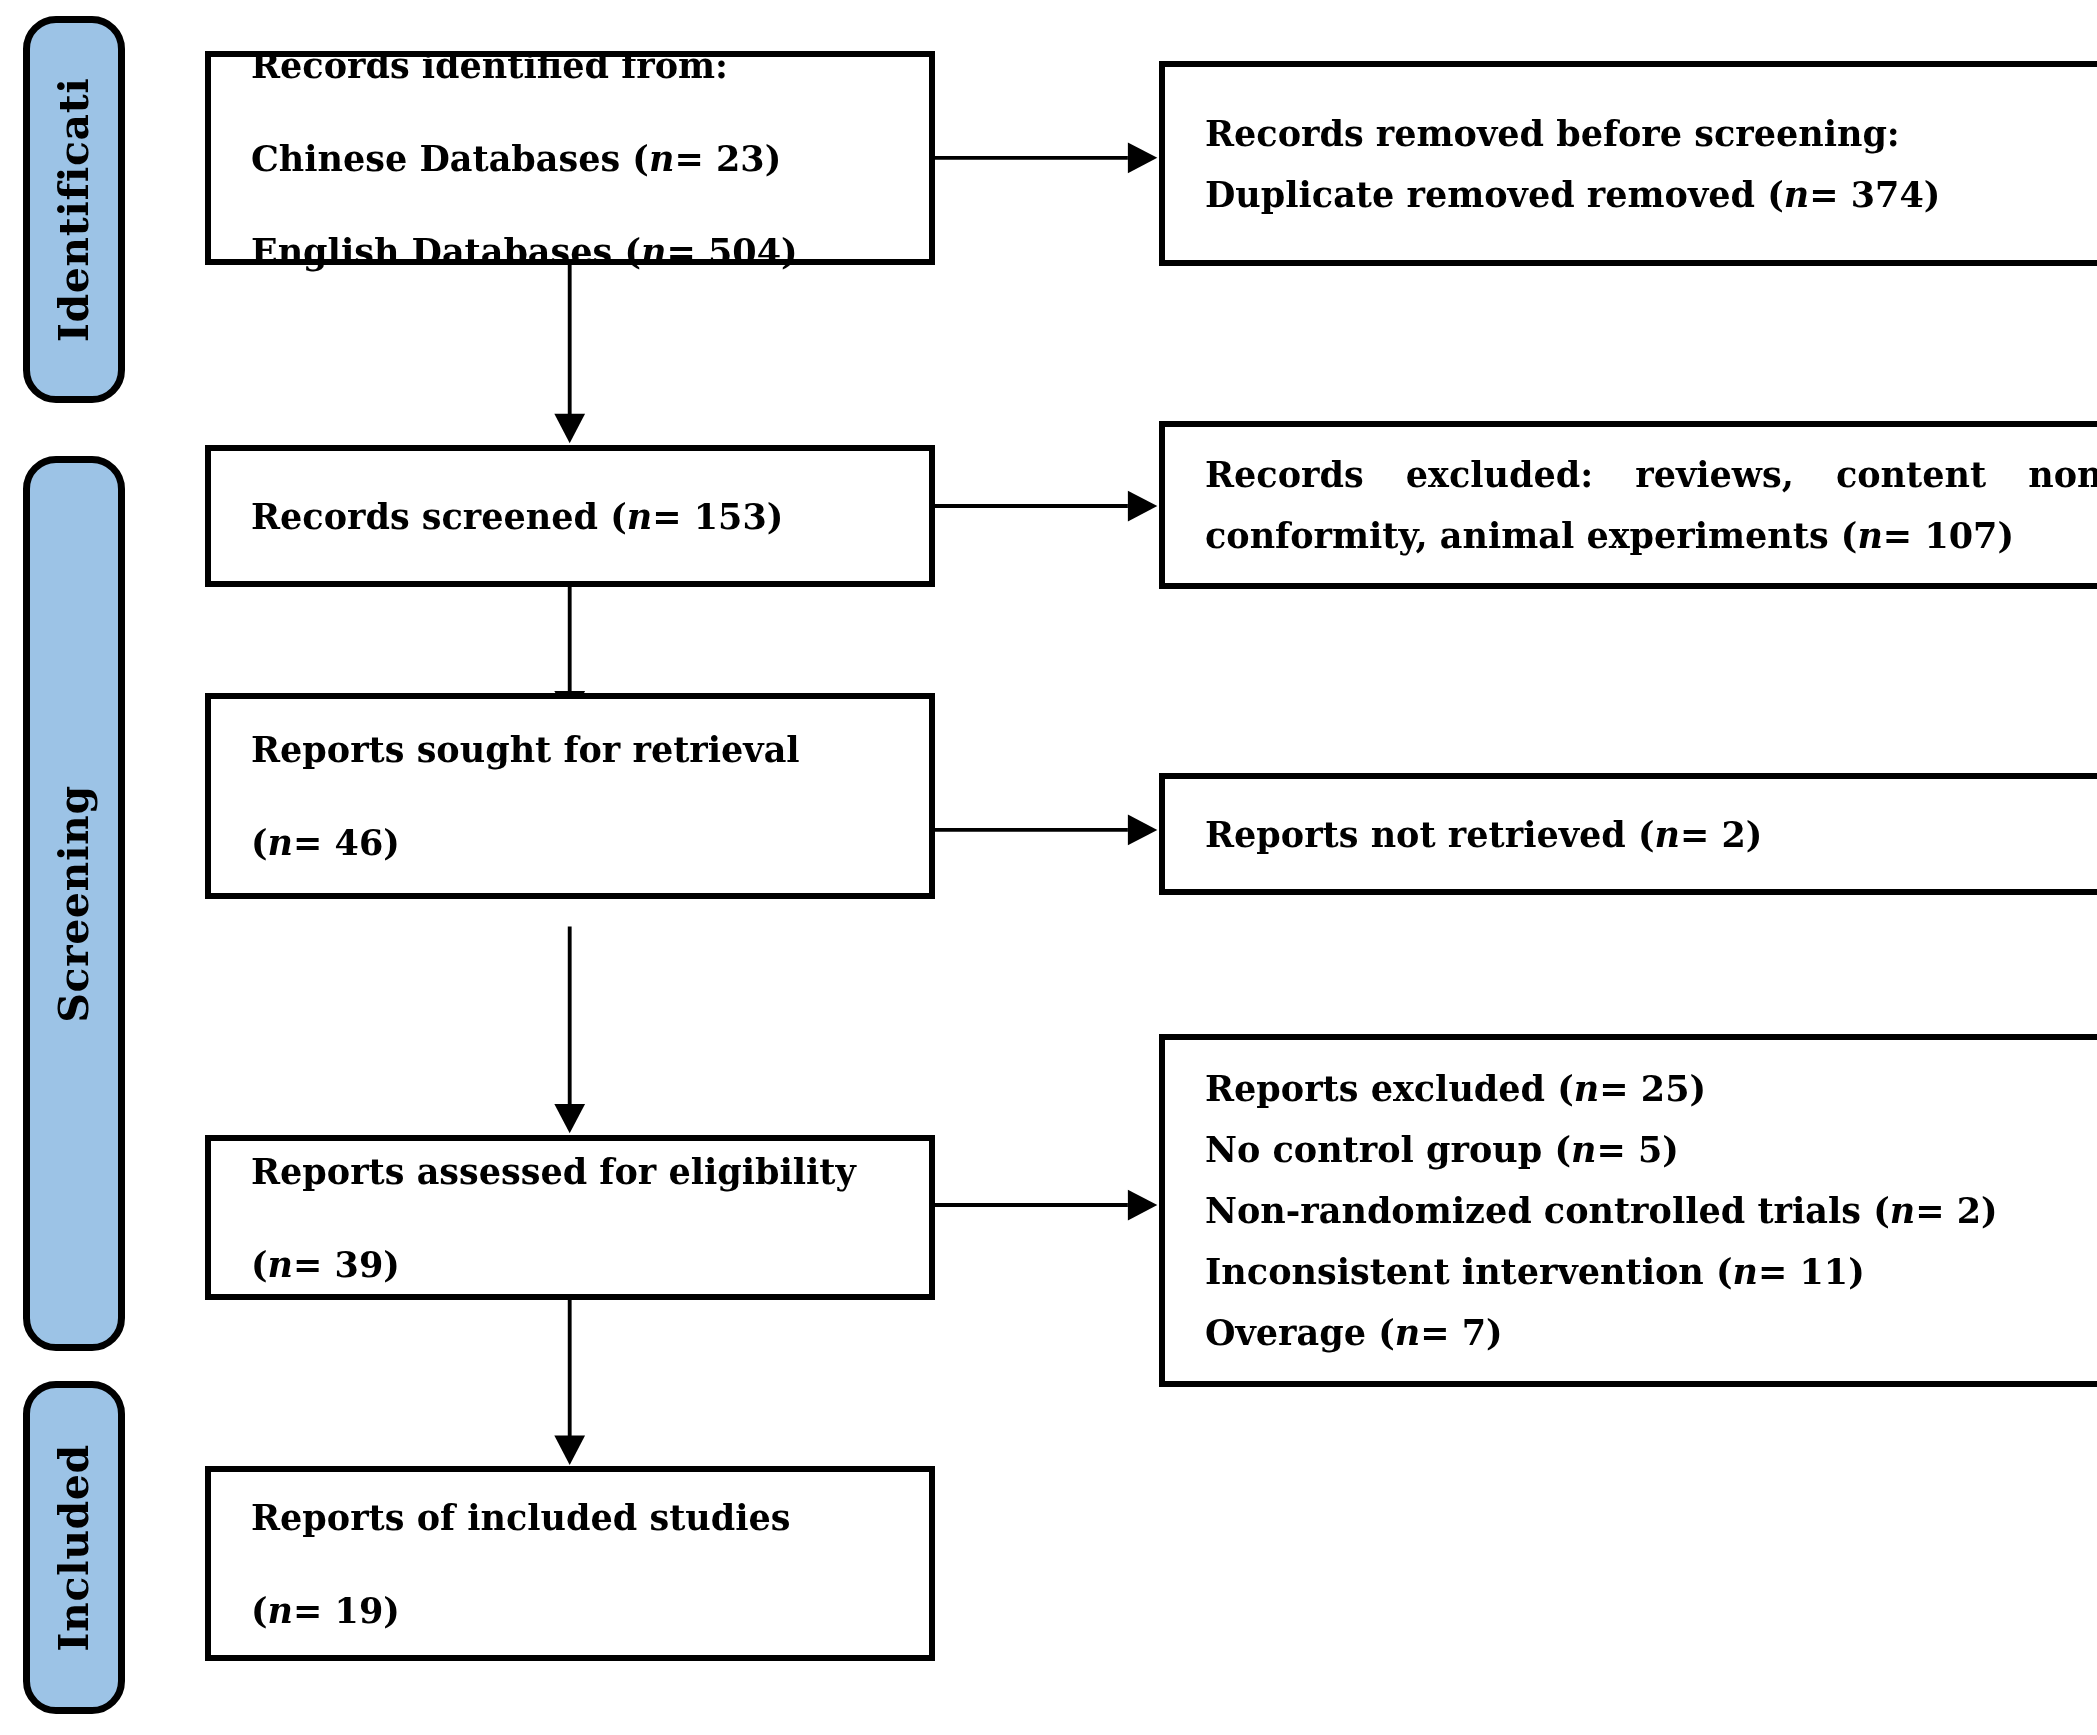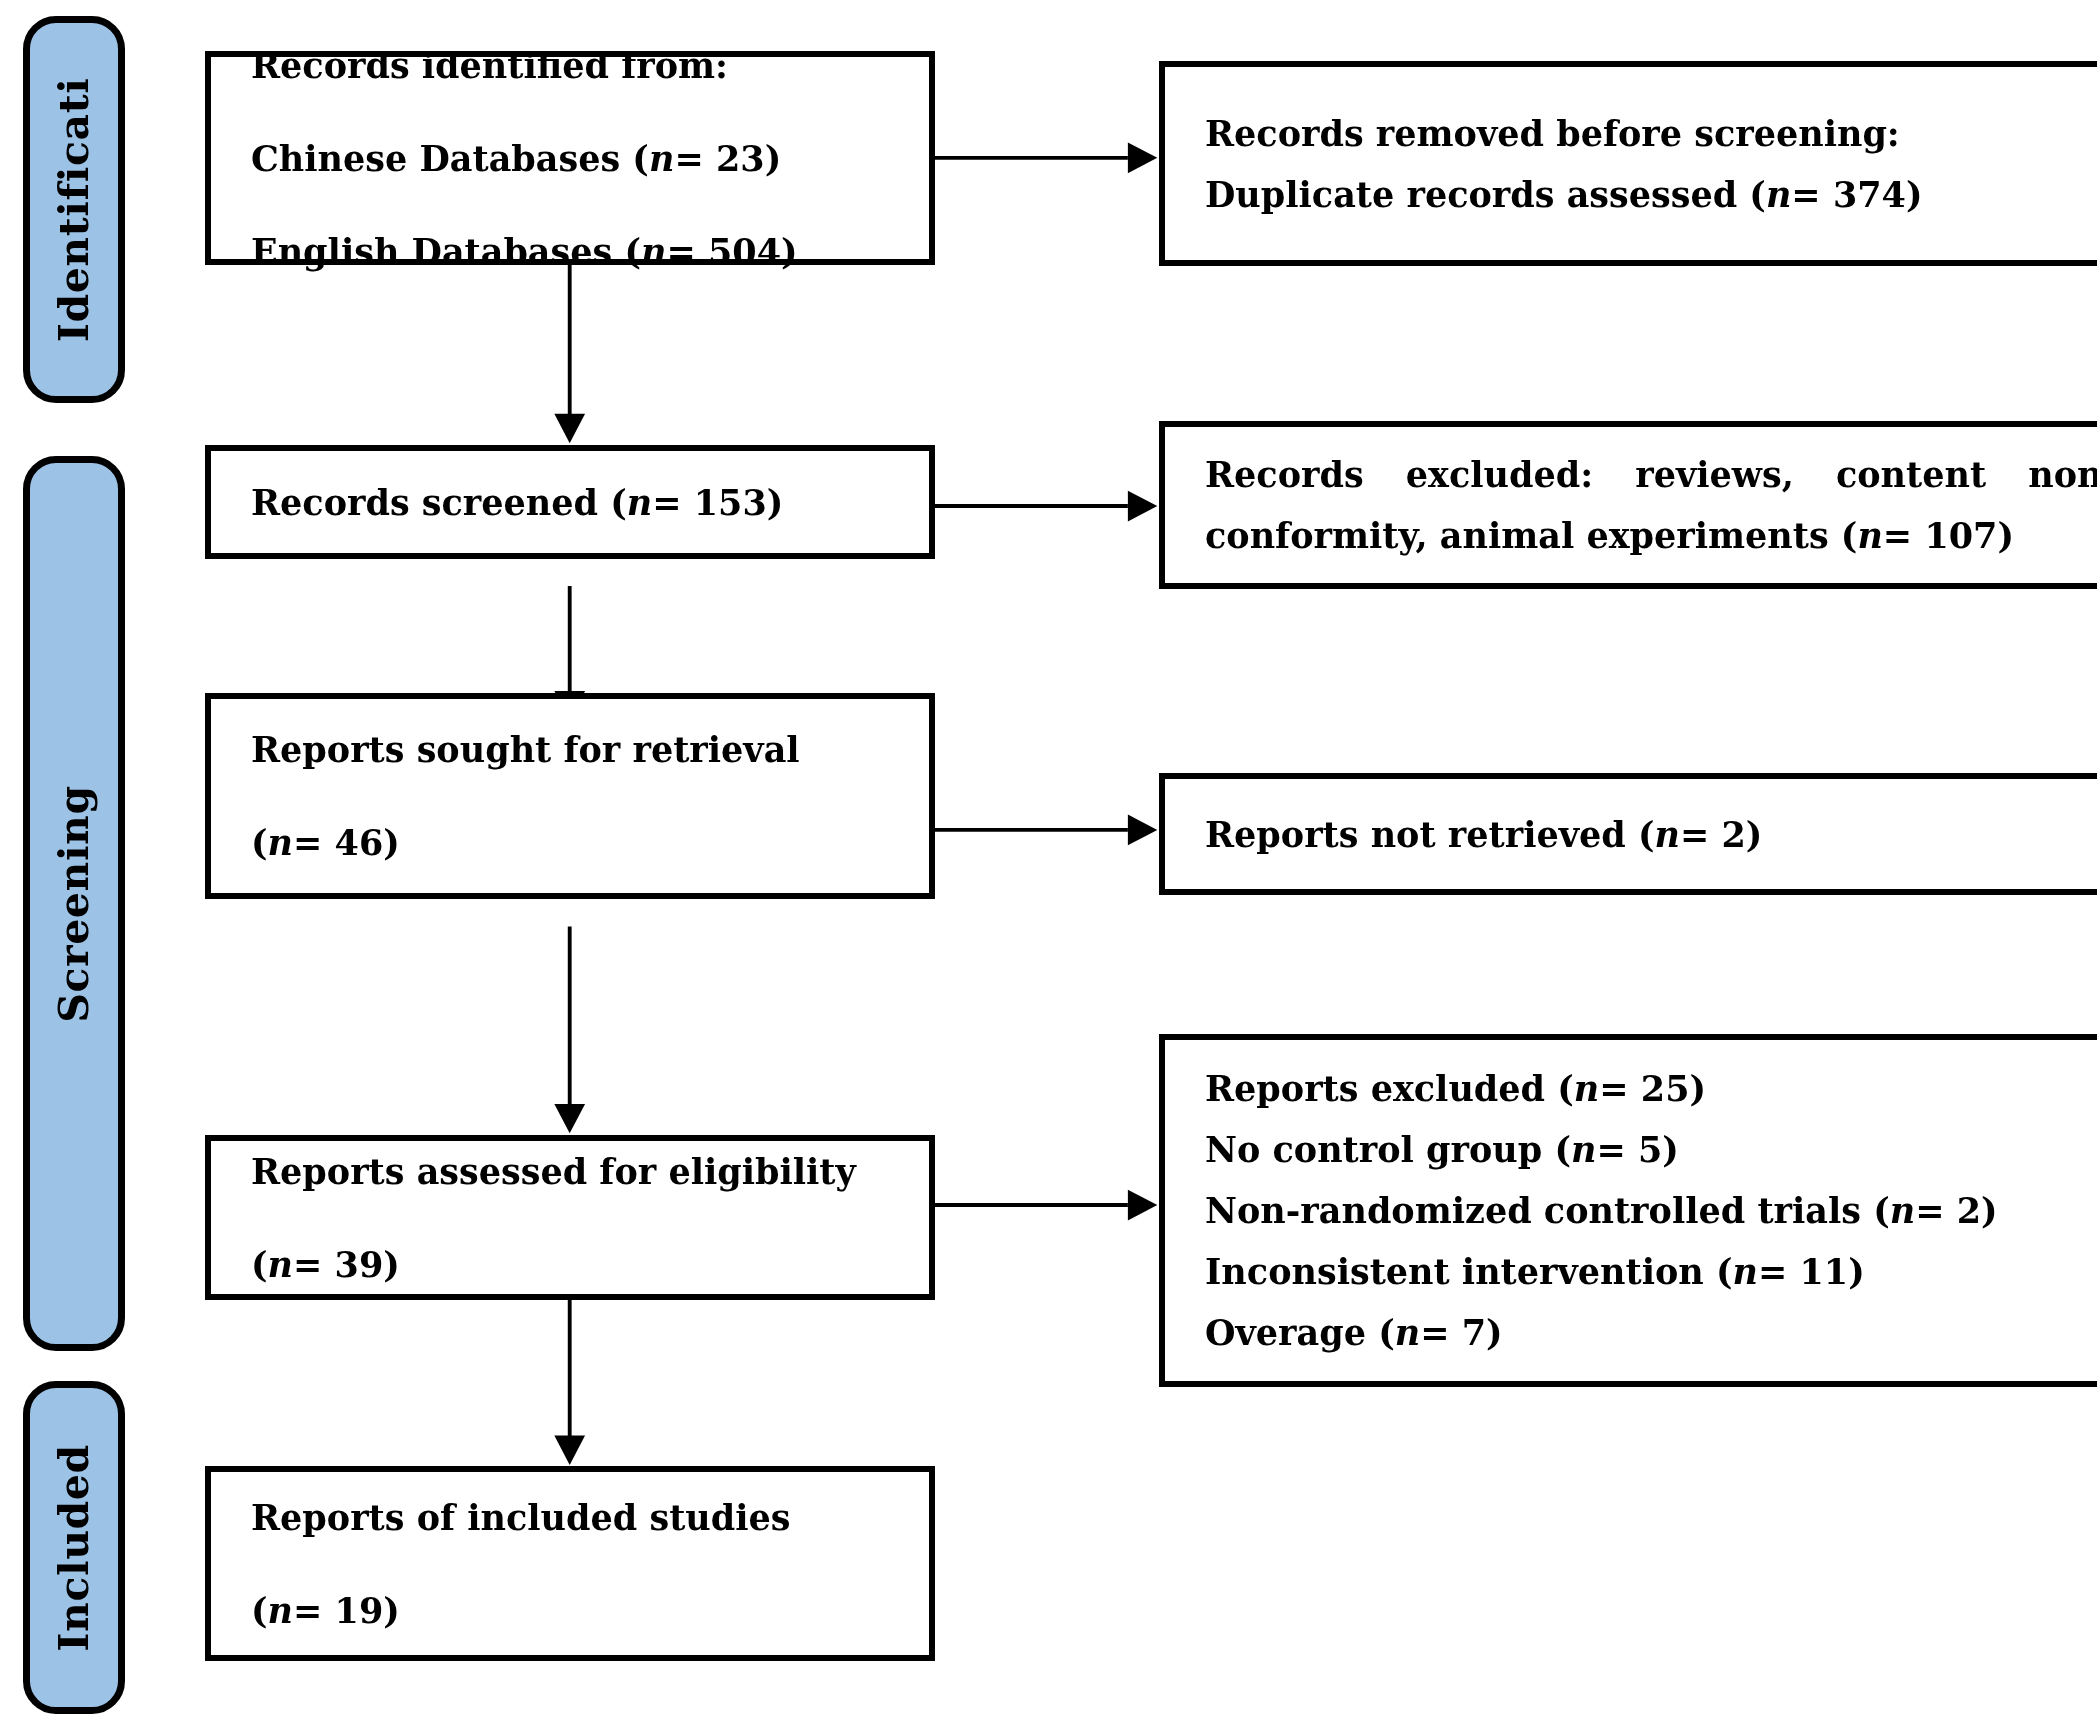--- a/index.html
+++ b/index.html
@@ -22,21 +22,21 @@
         box-sizing:border-box;display:flex;flex-direction:column;
         justify-content:center;font-weight:bold;font-size:35px;color:#000;}
   .fbox .line{line-height:61px;text-align:left;}
   .pre:not(:empty){margin-right:0;}
   .nwrap i{font-style:italic;}
 
   .col-l{left:205px;width:730px;padding:0 29px 0 40px;gap:32px;}
   .col-r{left:1159px;width:1004px;padding:0 25.6px 0 40px;}
 
   .b1{top:51px;height:214px;}
-  .b2{top:445px;height:114px;}
+  .b2{top:445px;height:142px;}
   .b3{top:693px;height:206px;}
   .b4{top:1135px;height:165px;}
   .b5{top:1466px;height:195px;}
 
   .r1{top:61px;height:205px;}
   .r2{top:421px;height:168px;padding:0 40px;}
   .r2 .line{text-align:justify;}
   .r3{top:773px;height:122px;}
   .r4{top:1034px;height:353px;}
 
@@ -114,21 +114,21 @@
     <div class="line"><span class="pre"></span><span class="nwrap"> (<i>n</i>= <span>39</span>)</span></div>
   </div>
 
   <div class="fbox col-l b5">
     <div class="line"><span class="pre">Reports of included studies</span></div>
     <div class="line"><span class="pre"></span><span class="nwrap"> (<i>n</i>= <span>19</span>)</span></div>
   </div>
 
   <div class="fbox col-r r1">
     <div class="line"><span class="pre">Records removed before screening:</span></div>
-    <div class="line"><span class="pre">Duplicate records assessed</span><span class="nwrap"> (<i>n</i>= <span>374</span>)</span></div>
+    <div class="line"><span class="pre">Duplicate removed removed</span><span class="nwrap"> (<i>n</i>= <span>374</span>)</span></div>
   </div>
 
   <div class="fbox col-r r2">
     <div class="line"><span class="pre">Records excluded: reviews, content non-conformity, animal experiments</span><span class="nwrap"> (<i>n</i>= <span>107</span>)</span></div>
   </div>
 
   <div class="fbox col-r r3">
     <div class="line"><span class="pre">Reports not retrieved</span><span class="nwrap"> (<i>n</i>= <span>2</span>)</span></div>
   </div>
 

